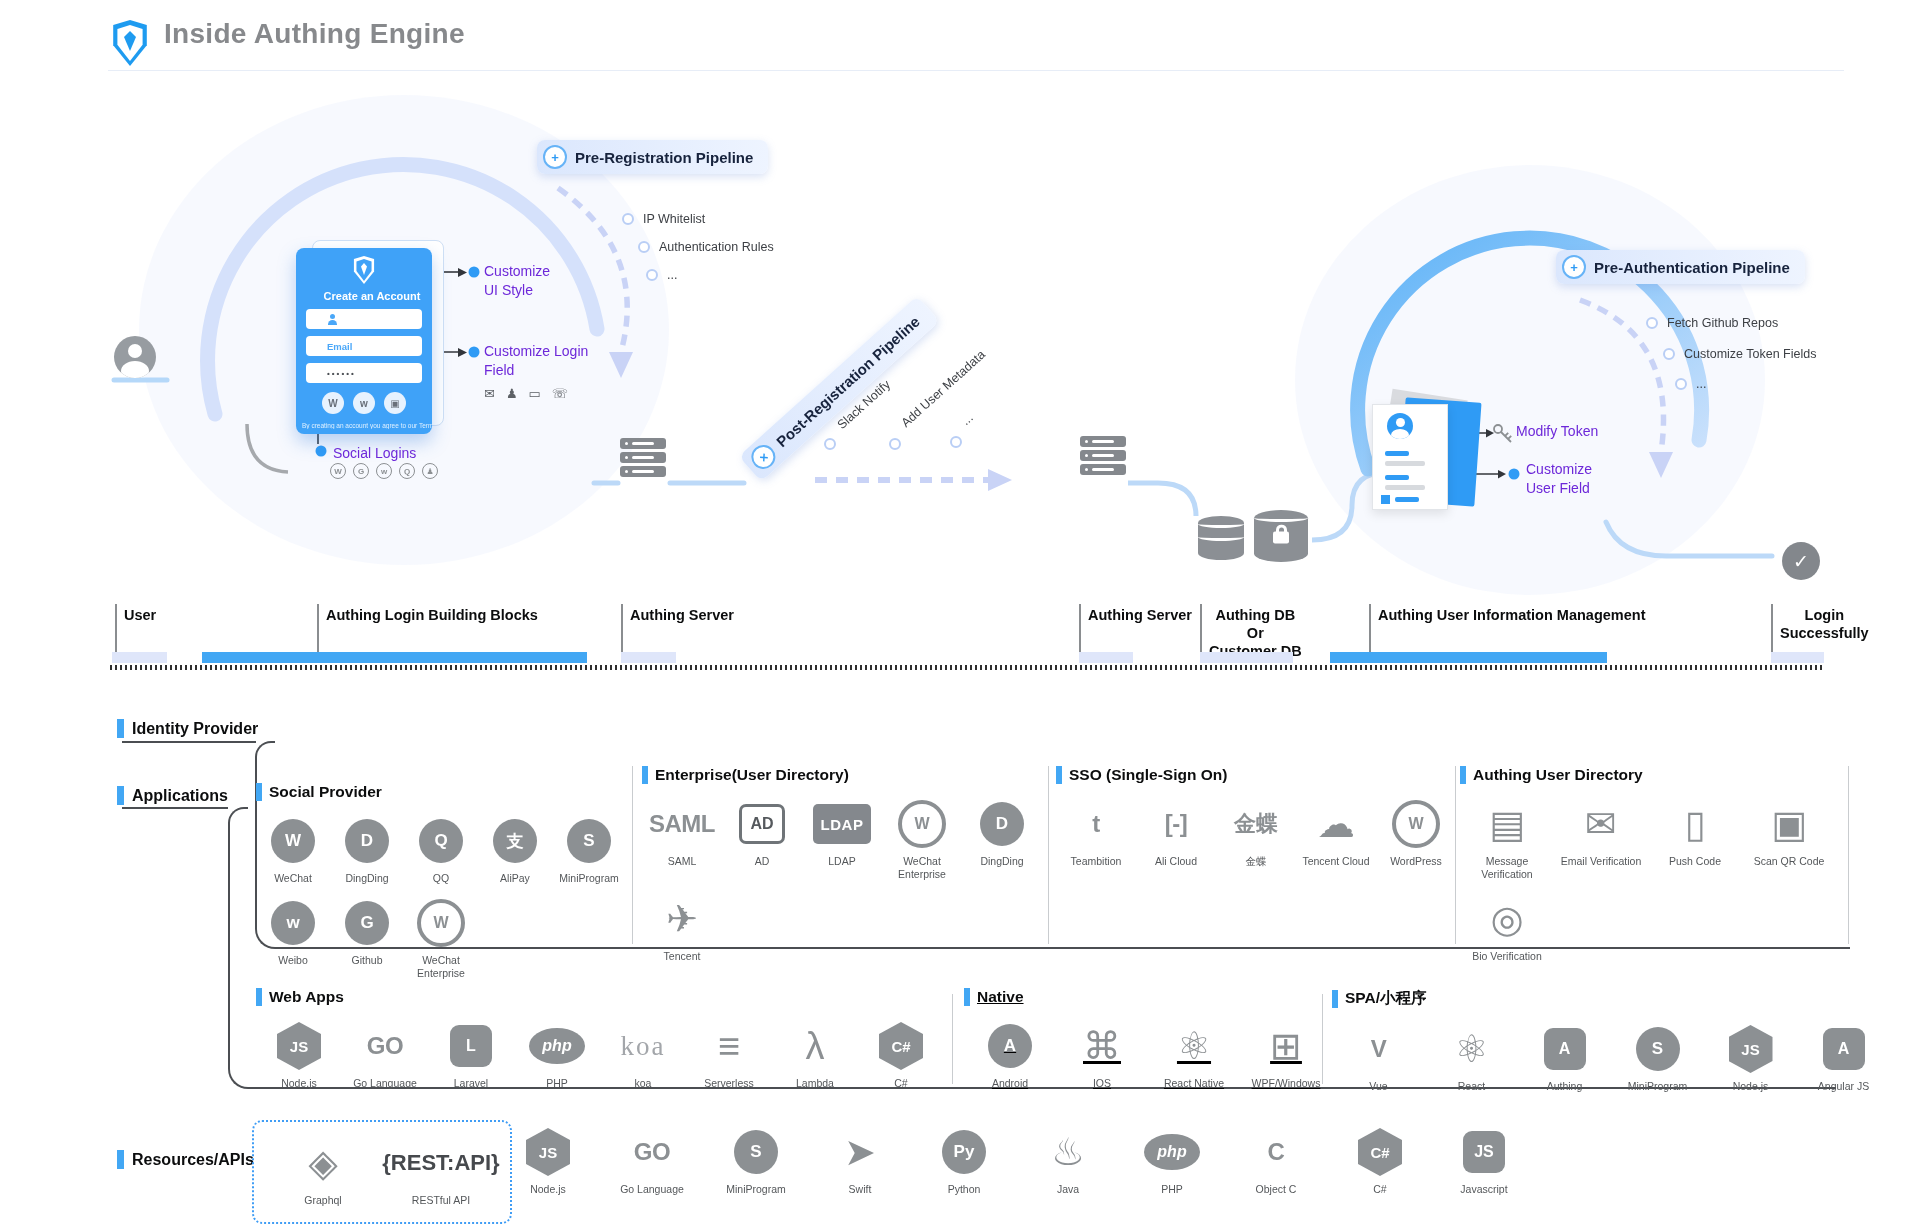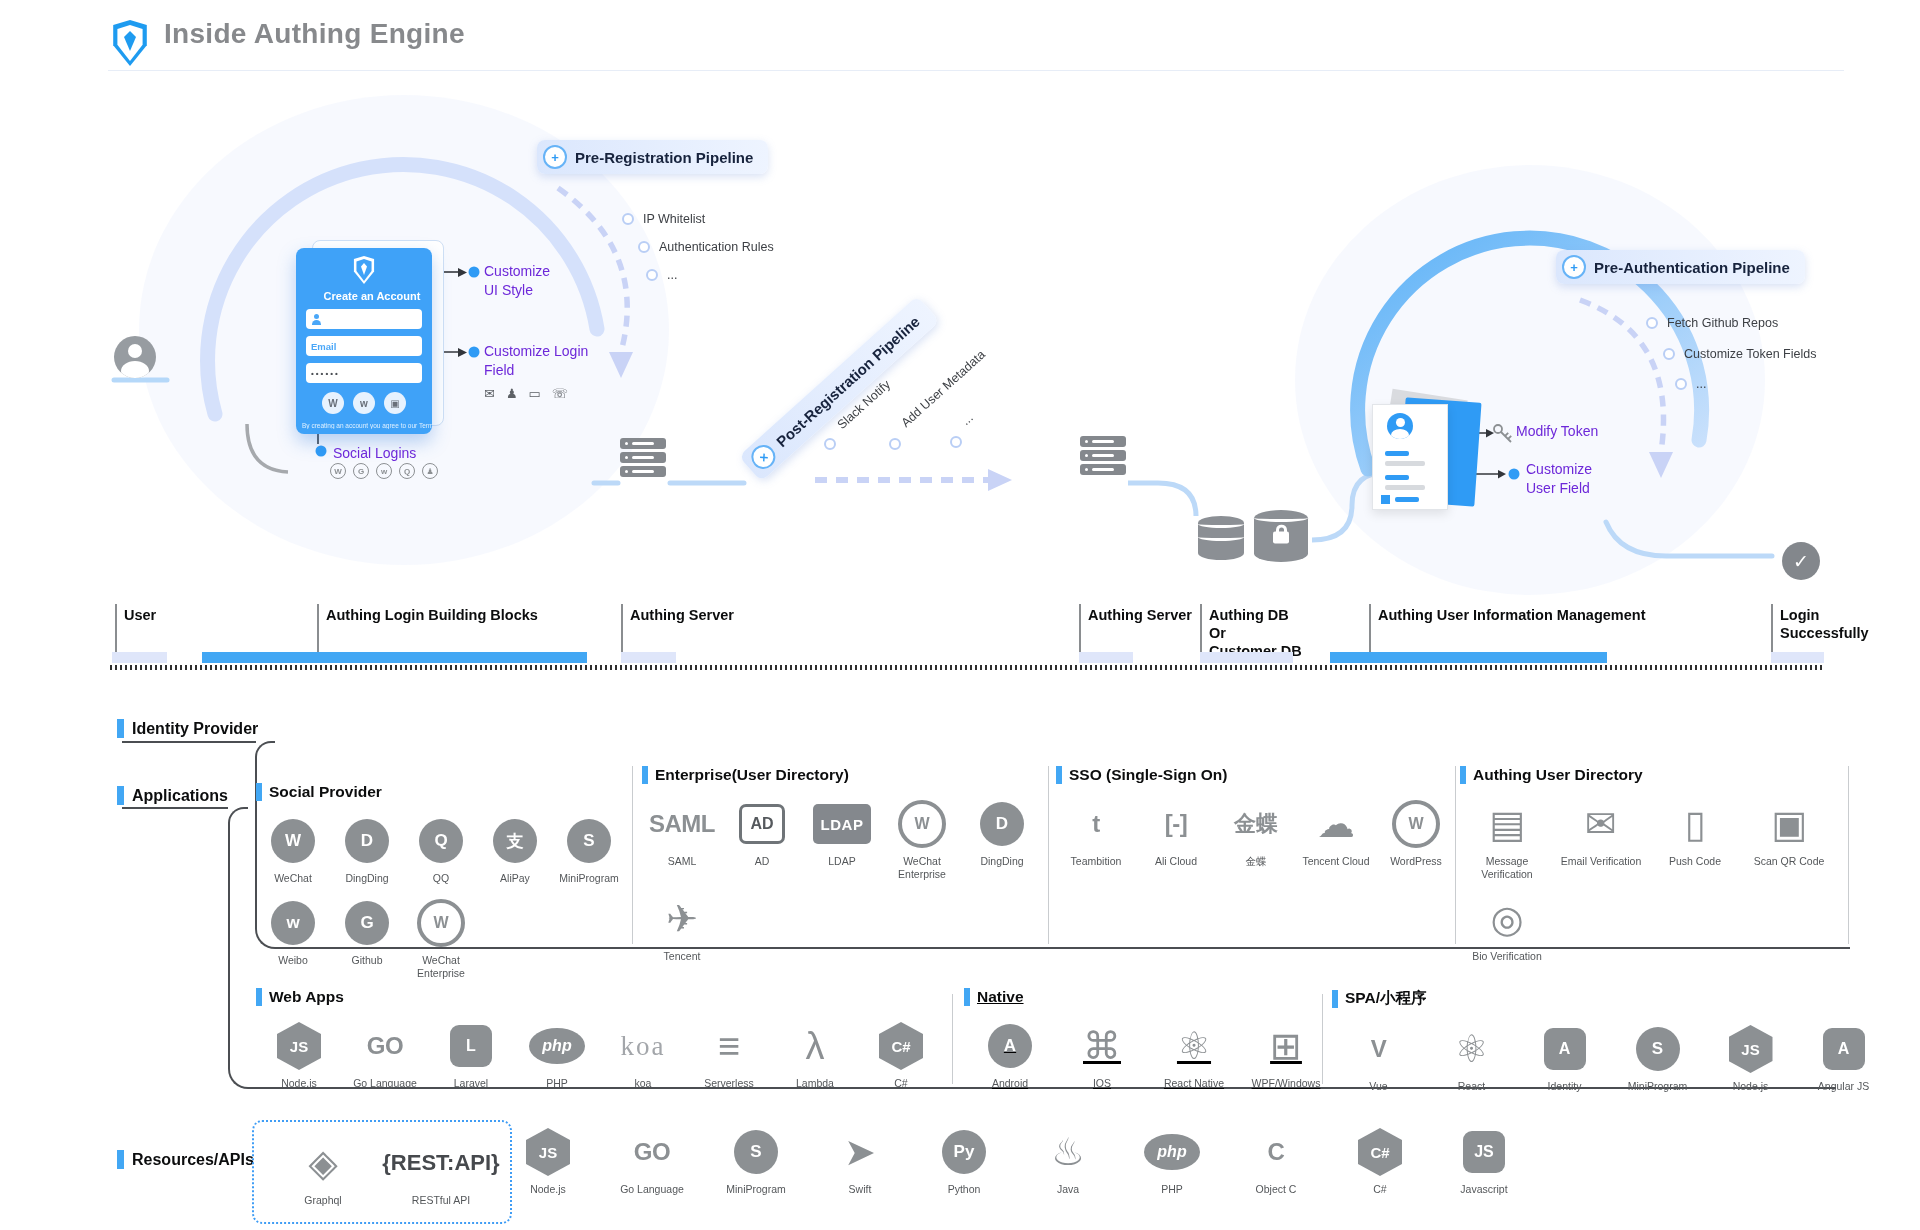--- a/index.html
+++ b/index.html
@@ -1,18 +1,18 @@
 <!DOCTYPE html>
 <html><head>
 <meta charset="utf-8">
 <style>
   html,body{margin:0;padding:0;background:#fff;width:1920px;height:1230px;overflow:hidden;
     font-family:"Liberation Sans","DejaVu Sans",sans-serif;position:relative;}
   .abs{position:absolute;}
-  .ml{white-space:pre-line;}
+  .ml{white-space:pre-line;text-align:center;}
   
   #hdr-logo{left:110px;top:20px;width:40px;height:46px;}
   .shield{width:40px;height:46px;background:#1e9bf0;clip-path:polygon(50% 0,92% 11%,92% 55%,50% 100%,8% 55%,8% 11%);position:relative;}
   .shield .in{position:absolute;left:5px;top:5px;right:5px;bottom:5px;background:#fff;clip-path:polygon(50% 0,92% 11%,92% 55%,50% 100%,8% 55%,8% 11%);}
   .shield .gem{position:absolute;left:14px;top:11px;width:12px;height:20px;background:#1e9bf0;clip-path:polygon(50% 0,100% 30%,50% 100%,0 30%);}
   #hdr-title{left:164px;top:18px;font-size:28px;font-weight:800;color:#87898c;letter-spacing:.3px;}
   #hdr-rule{left:108px;top:70px;width:1736px;height:1px;background:#e7edf7;}
   
   #conn{left:0;top:0;width:1920px;height:700px;}
   
@@ -31,21 +31,21 @@
   
   #user-avatar{left:114px;top:336px;width:42px;height:42px;border-radius:50%;background:#979ca1;overflow:hidden;}
   #user-avatar::before{content:"";position:absolute;left:14px;top:8px;width:14px;height:14px;border-radius:50%;background:#fff;}
   #user-avatar::after{content:"";position:absolute;left:7px;top:25px;width:28px;height:20px;border-radius:50%;background:#fff;}
   #card-back{left:312px;top:240px;width:130px;height:184px;background:#fff;border:1.5px solid #cfe0f5;border-radius:8px;}
   #signup-card{left:296px;top:248px;width:136px;height:186px;background:#3fa2f8;border-radius:8px;box-shadow:0 8px 18px rgba(60,130,220,.35);padding-top:8px;box-sizing:border-box;}
   .cshield{width:24px;height:28px;background:#fff;clip-path:polygon(50% 0,92% 11%,92% 55%,50% 100%,8% 55%,8% 11%);margin:0 auto;position:relative;}
   .cshield .in{position:absolute;left:3px;top:3px;right:3px;bottom:3px;background:#3fa2f8;clip-path:polygon(50% 0,92% 11%,92% 55%,50% 100%,8% 55%,8% 11%);}
   .cshield .gem{position:absolute;left:9px;top:7px;width:6px;height:12px;background:#fff;clip-path:polygon(50% 0,100% 30%,50% 100%,0 30%);}
   #card-title{margin-top:6px;text-align:center;font-size:11px;font-weight:800;color:#fff;padding-left:16px;}
-  .cinput{margin:7px 10px 0;height:20px;background:#fff;border-radius:4px;display:flex;align-items:center;padding:0 5px;font-size:9.5px;}
+  .cinput{margin:7px 10px 0;height:20px;background:#fff;border-radius:4px;display:flex;align-items:center;padding:0 21px;font-size:9.5px;}
   .p-ico{width:11px;height:11px;position:relative;display:inline-block;}
   .p-ico::before{content:"";position:absolute;left:3px;top:0;width:5px;height:5px;border-radius:50%;background:#4aa7f8;}
   .p-ico::after{content:"";position:absolute;left:1px;top:6px;width:9px;height:5px;border-radius:5px 5px 0 0;background:#4aa7f8;}
   .email-ph{color:#4aa7f8;font-weight:700;}
   .pw{color:#4b4f54;font-size:8px;letter-spacing:2px;font-weight:900;}
   #card-socials{display:flex;justify-content:center;gap:9px;margin-top:9px;}
   .csb{width:22px;height:22px;border-radius:50%;background:#e7f2fe;color:#69707a;font-size:10px;font-weight:800;display:flex;align-items:center;justify-content:center;}
   #card-agree{margin-top:8px;text-align:center;font-size:6.5px;color:#dff0ff;white-space:nowrap;overflow:hidden;padding:0 6px;}
   .ann-text{position:absolute;font-size:14px;color:#6d28d9;line-height:1.35;white-space:pre-line;}
   #login-icons{left:484px;top:386px;display:flex;gap:11px;font-size:13px;color:#5d6166;}
@@ -694,21 +694,21 @@
     <div class="icw">
           <span class="gl st-glyph">⚛</span>
         </div>
     <div class="cat-label">React</div>
   </div>
 
   <div class="cat-item">
     <div class="icw">
           <span class="gl st-badge">A</span>
         </div>
-    <div class="cat-label">Identity</div>
+    <div class="cat-label">Authing</div>
   </div>
 
   <div class="cat-item">
     <div class="icw">
           <span class="gl st-circle">S</span>
         </div>
     <div class="cat-label">MiniProgram</div>
   </div>
 
   <div class="cat-item">

